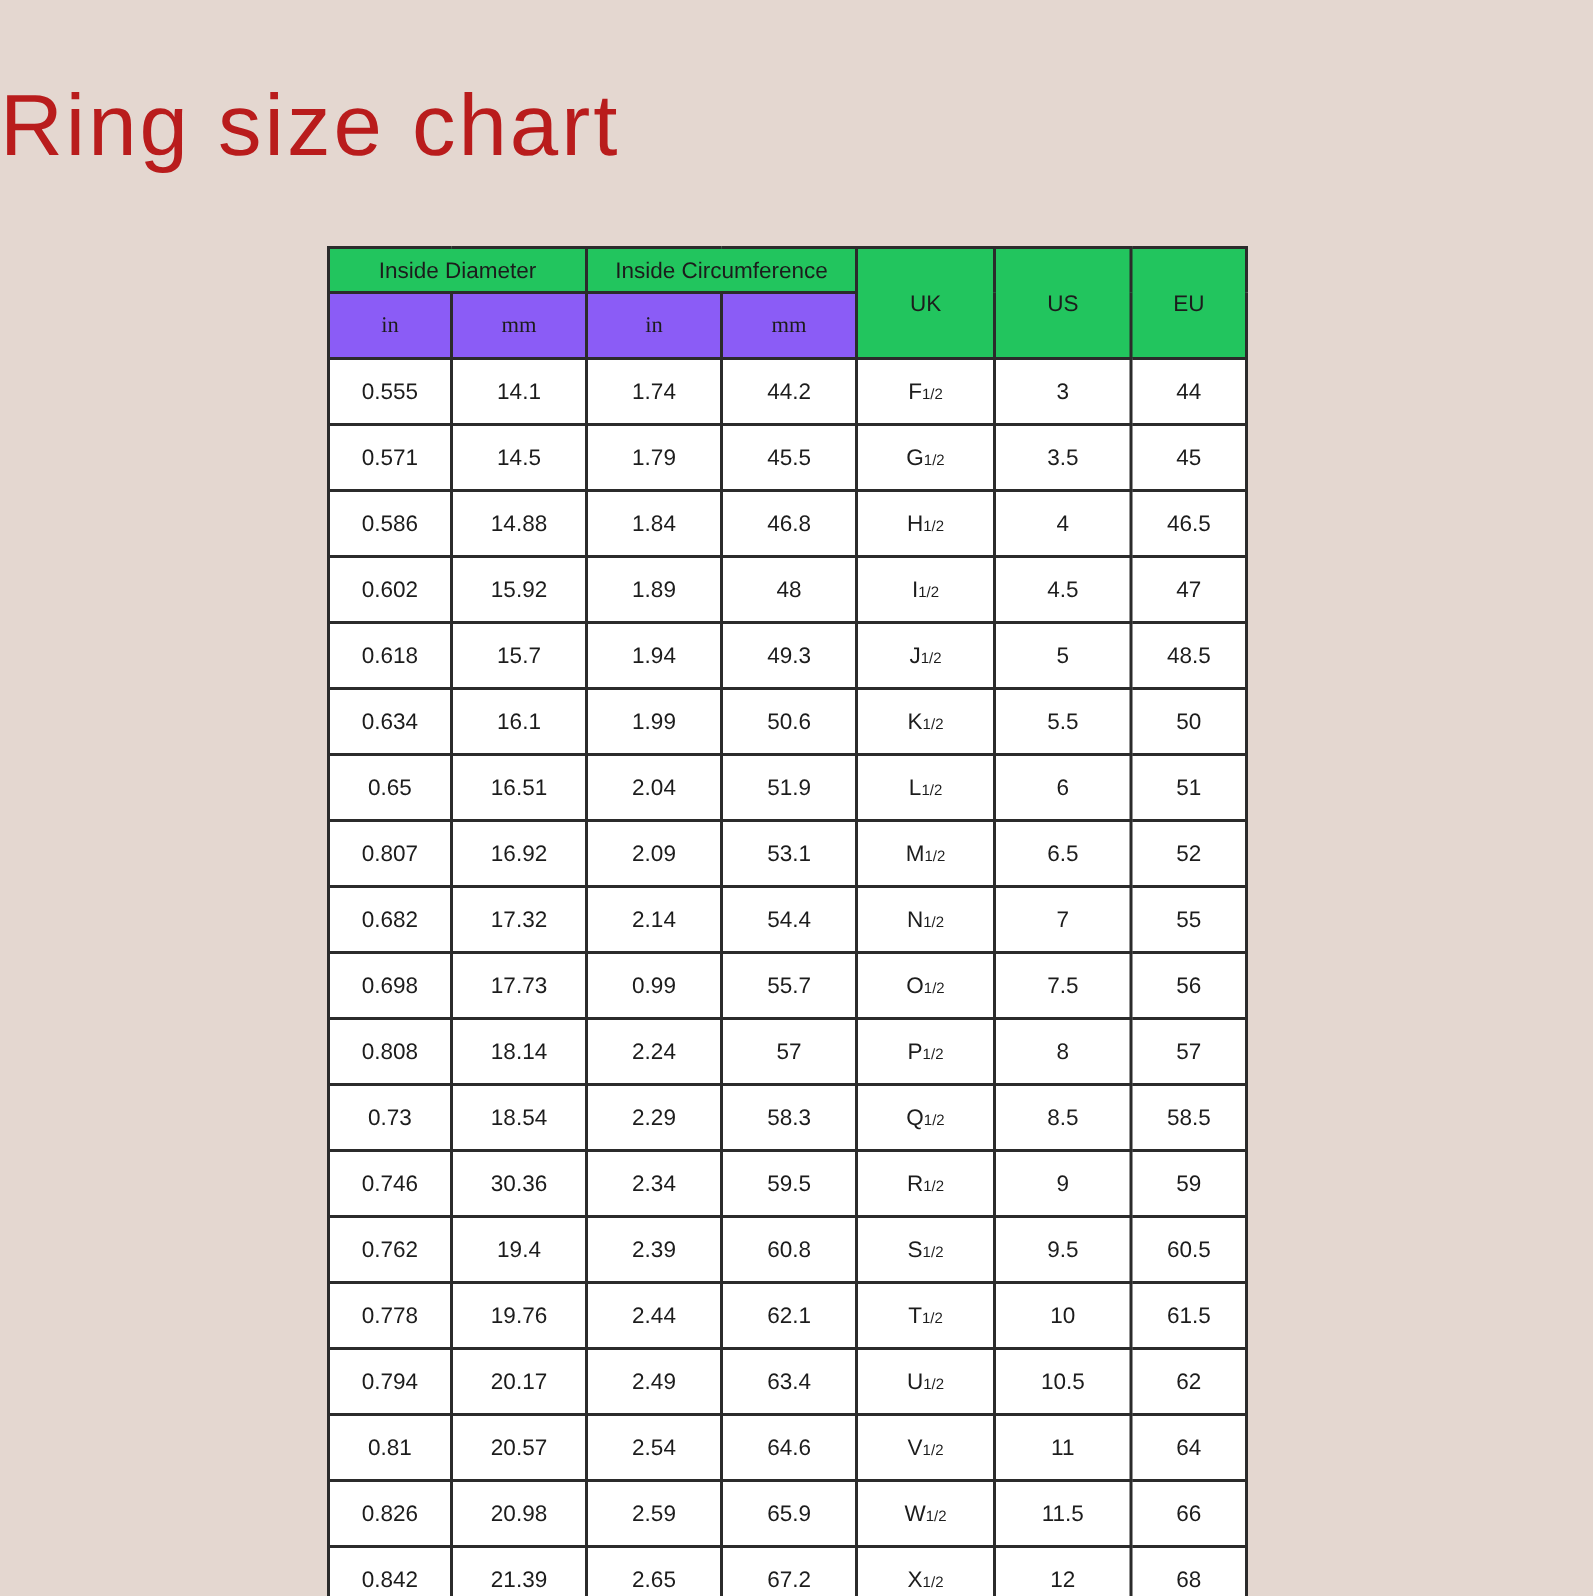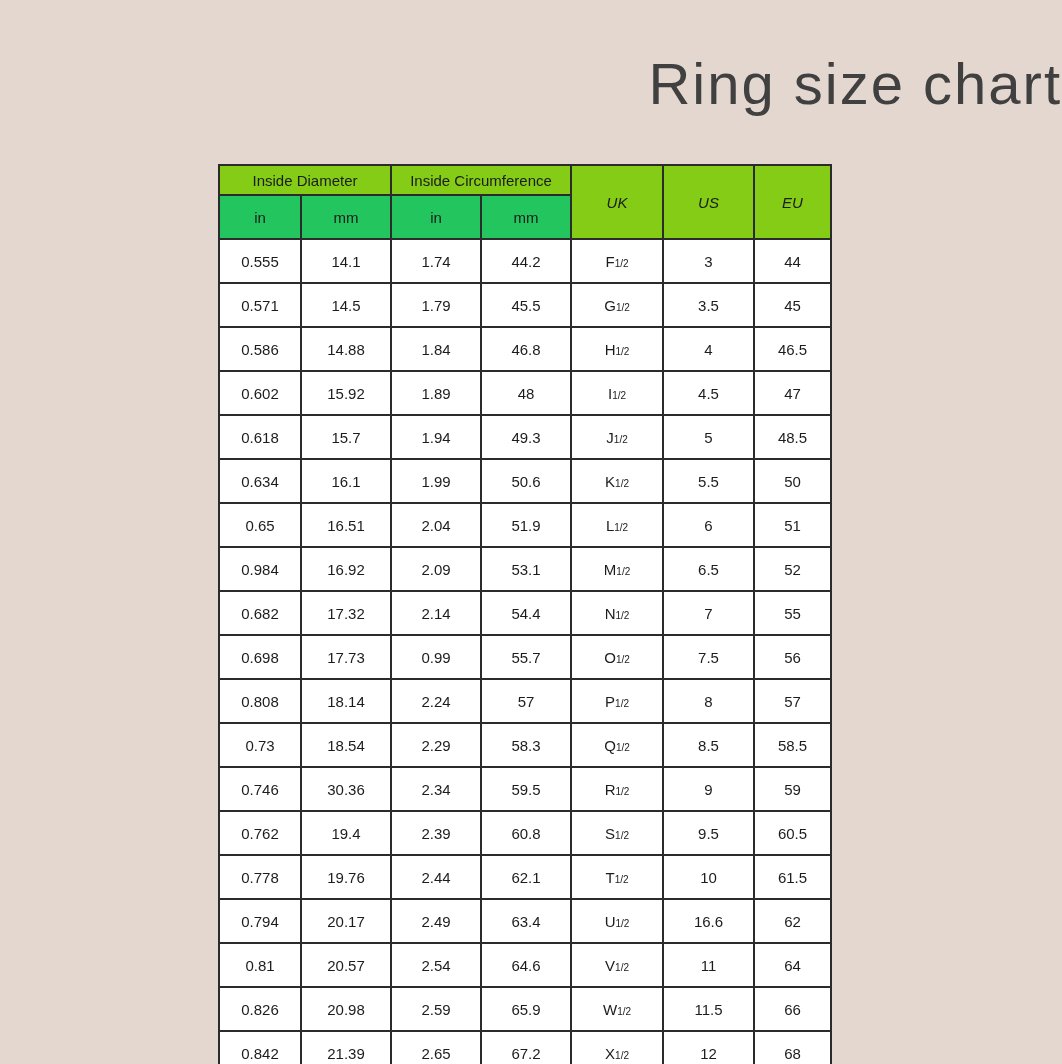--- a/index.html
+++ b/index.html
@@ -12,56 +12,56 @@
     position: relative;
     overflow: hidden;
     background: #e4d7d0;
     font-family: "Liberation Sans", sans-serif;
   }
   .page-title {
     position: absolute;
     top: 50px;
     left: 0;
     width: 100%;
-    text-align: right;
+    text-align: left;
     font-size: 58px;
     font-weight: 300;
     letter-spacing: 2px;
-    color: #404040;
+    color: #b91c1c;
   }
   table.ring-table {
     position: absolute;
     left: 218px;
     top: 164px;
     width: 612px;
     border-collapse: collapse;
     table-layout: fixed;
   }
   table.ring-table td, table.ring-table th {
     border: 2px solid #2b2b2b;
     text-align: center;
     vertical-align: middle;
     font-weight: normal;
     color: #1c1c1c;
     padding: 0;
   }
   tr.group-row th {
     height: 28px;
     font-size: 15px;
-    background: #84cc16;
+    background: #22c55e;
   }
   tr.unit-row th {
     height: 42px;
     font-size: 15px;
-    background: #22c55e;
+    background: #8b5cf6;
+    font-family: Liberation Serif, serif;
   }
   th.region-header {
     background: #fbdcc2;
     font-size: 16px;
-    font-style: italic;
   }
   tbody td {
     height: 42px;
     font-size: 15px;
     background: #ffffff;
   }
   .frac {
     font-size: 10px;
   }
 </style>
@@ -153,21 +153,21 @@
       <tr>
         <td>0.65</td>
         <td>16.51</td>
         <td>2.04</td>
         <td>51.9</td>
         <td><span>L</span><span class="frac">1/2</span></td>
         <td>6</td>
         <td>51</td>
       </tr>
       <tr>
-        <td>0.984</td>
+        <td>0.807</td>
         <td>16.92</td>
         <td>2.09</td>
         <td>53.1</td>
         <td><span>M</span><span class="frac">1/2</span></td>
         <td>6.5</td>
         <td>52</td>
       </tr>
       <tr>
         <td>0.682</td>
         <td>17.32</td>
@@ -230,21 +230,21 @@
         <td><span>T</span><span class="frac">1/2</span></td>
         <td>10</td>
         <td>61.5</td>
       </tr>
       <tr>
         <td>0.794</td>
         <td>20.17</td>
         <td>2.49</td>
         <td>63.4</td>
         <td><span>U</span><span class="frac">1/2</span></td>
-        <td>16.6</td>
+        <td>10.5</td>
         <td>62</td>
       </tr>
       <tr>
         <td>0.81</td>
         <td>20.57</td>
         <td>2.54</td>
         <td>64.6</td>
         <td><span>V</span><span class="frac">1/2</span></td>
         <td>11</td>
         <td>64</td>

